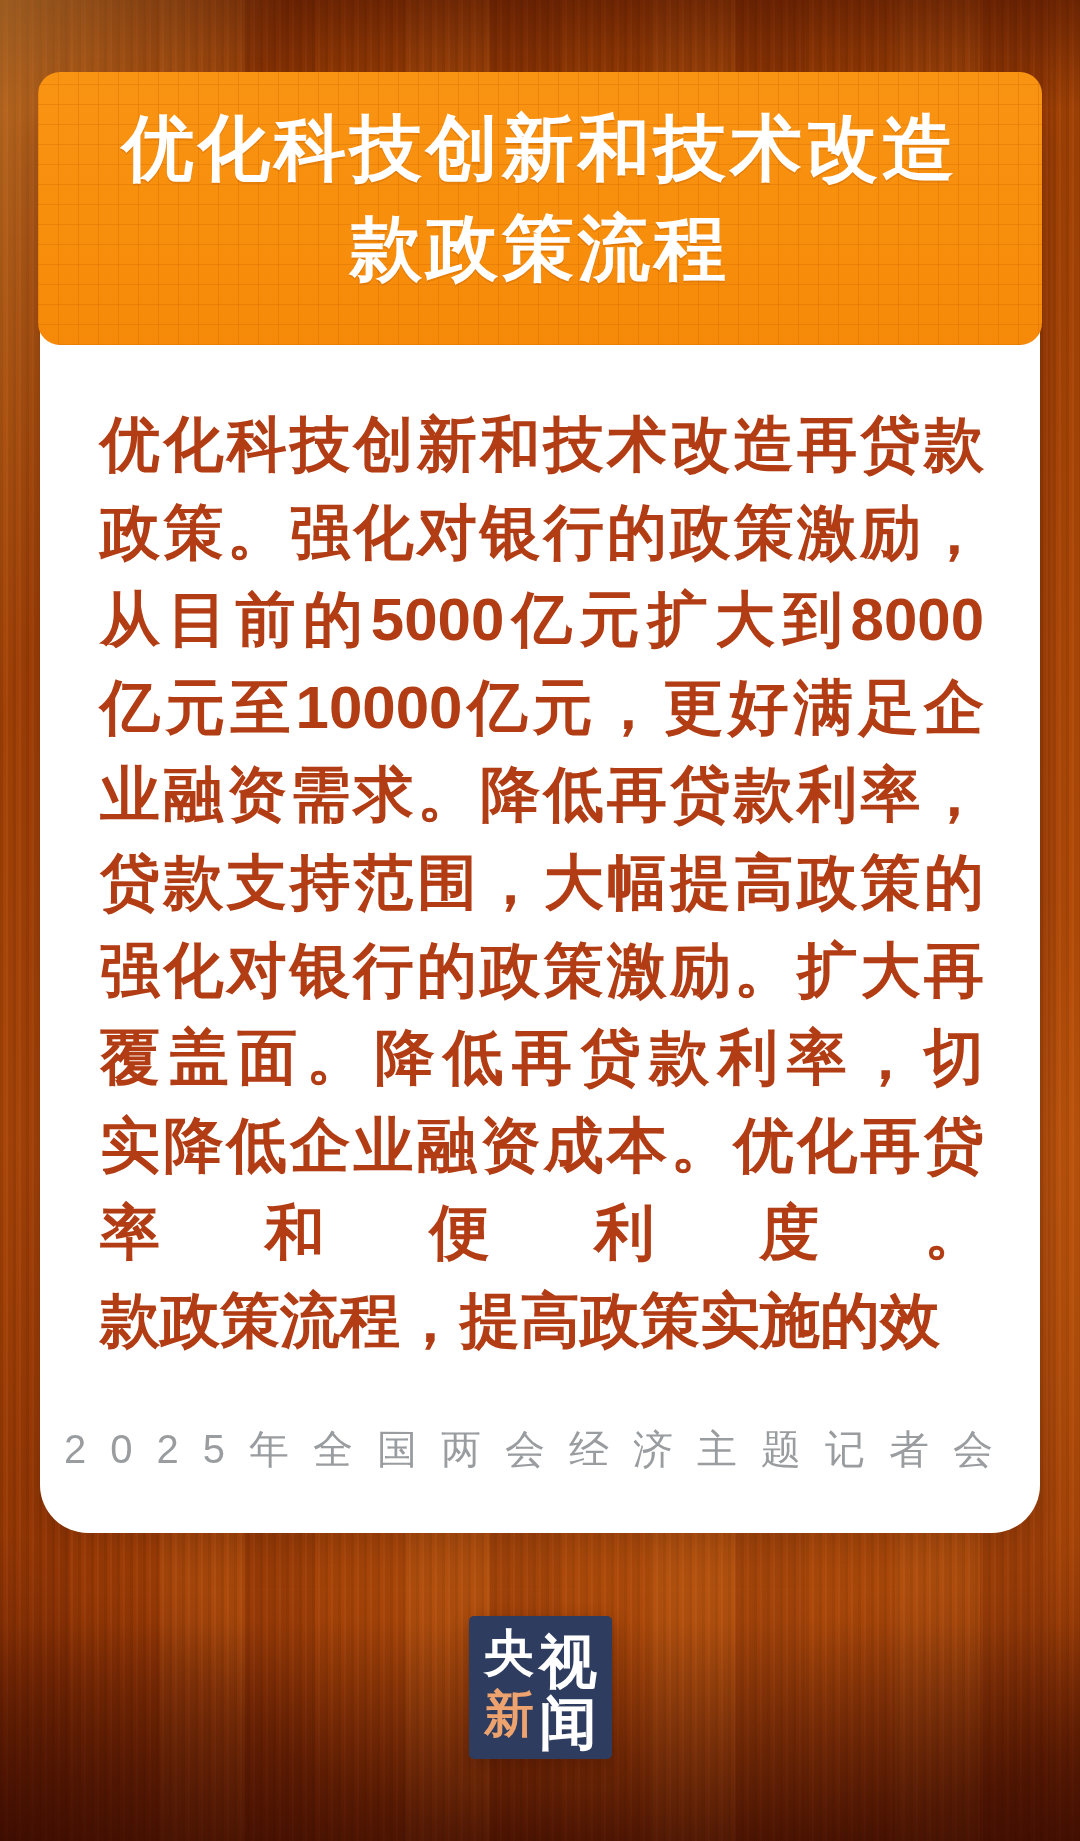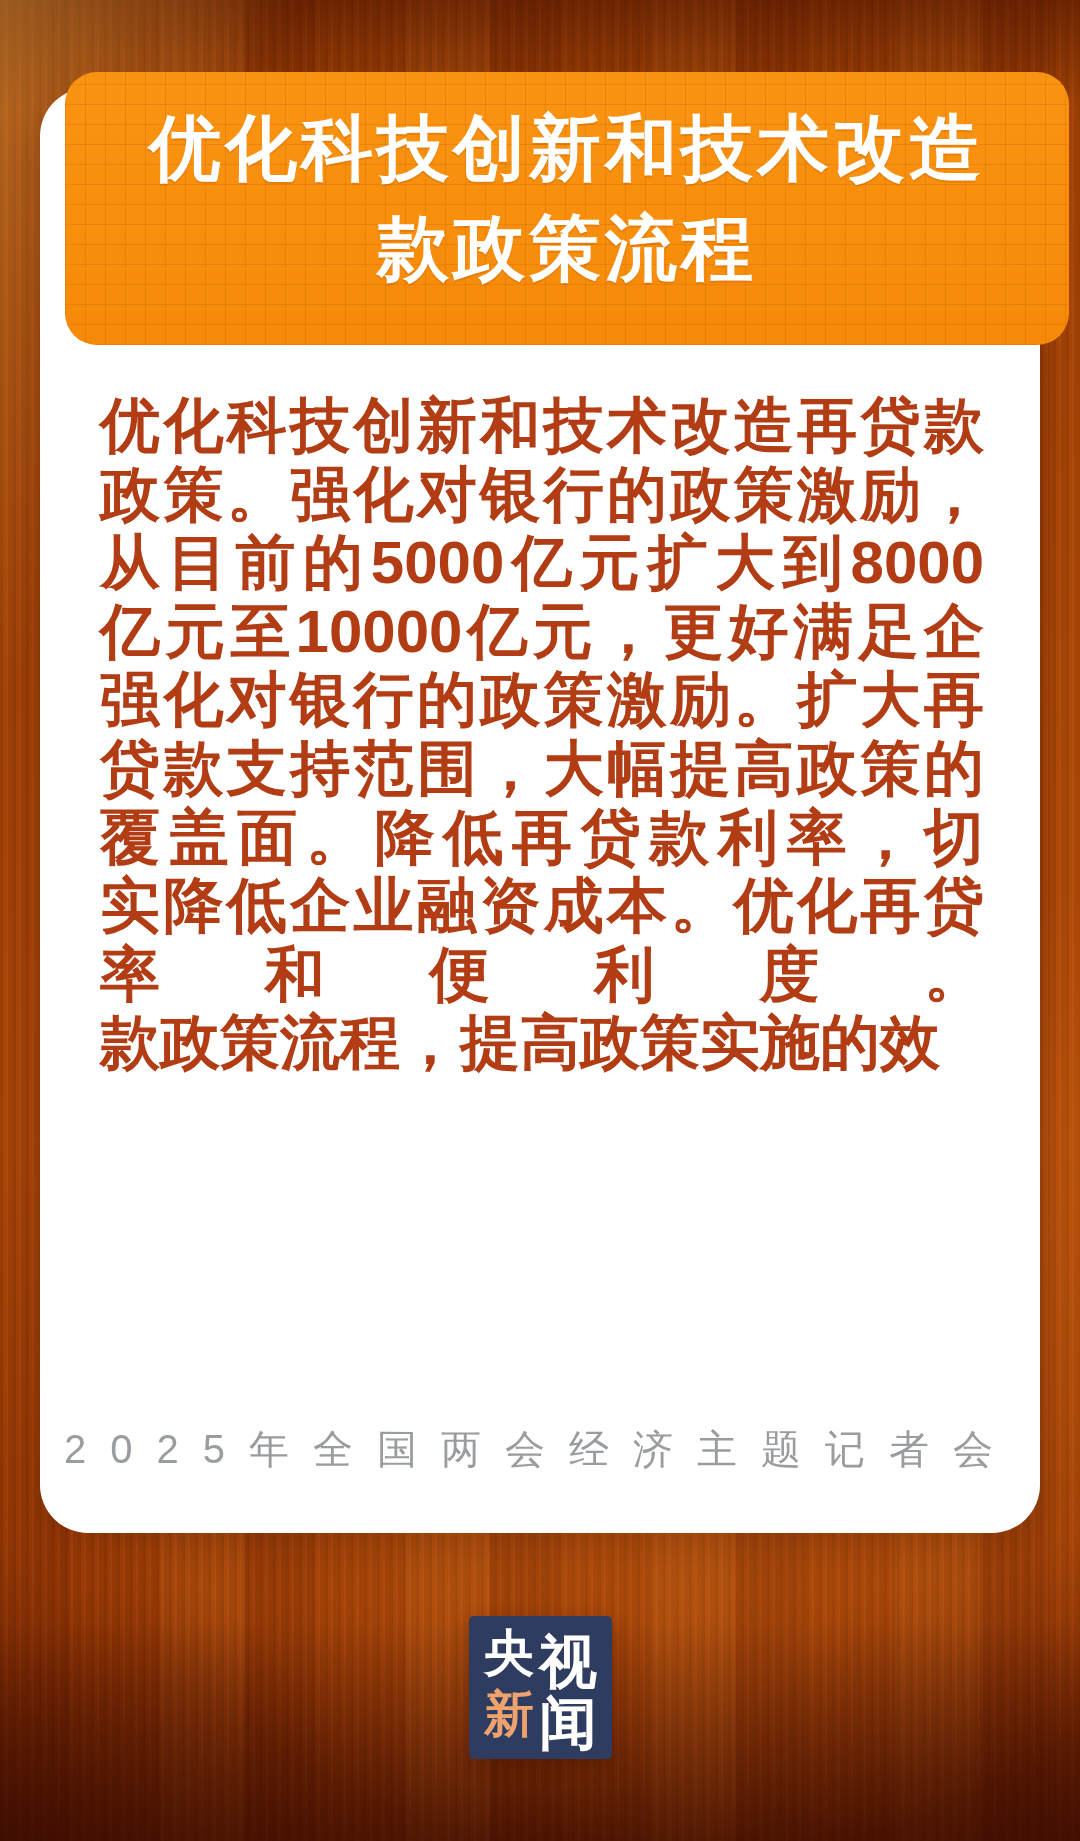--- a/index.html
+++ b/index.html
@@ -31,28 +31,27 @@
     border-radius: 48px;
     box-shadow: 0 12px 40px rgba(60,10,0,.25);
   }
 
   .header {
     position: absolute;
     left: 38px; top: 72px;
     width: 1004px; height: 273px;
     box-sizing: border-box;
     padding-top: 26px;
-    border-radius: 32px;
+    border-radius: 22px;
     text-align: center;
     background-image:
       repeating-linear-gradient(0deg,  rgba(200,95,0,.28) 0 1px, rgba(0,0,0,0) 1px 20px),
       repeating-linear-gradient(90deg, rgba(200,95,0,.28) 0 1px, rgba(0,0,0,0) 1px 20px),
       linear-gradient(180deg, #f99412 0%, #f68a08 100%);
     background-color: var(--header-bg, #f8910d);
-    margin-left: 27px;
   }
   .header-line {
     color: #ffffff;
     font-size: 72px;
     line-height: 100px;
     font-weight: 900;
     letter-spacing: 4px;
     text-shadow: 0 2px 0 rgba(180,80,0,.25);
     white-space: nowrap;
   }
@@ -63,20 +62,21 @@
     width: 884px;
     color: var(--body-text, #b23c13);
     font-weight: 900;
     font-size: 60px;
     line-height: 68.6px;
   }
   .bline {
     text-align: justify;
     text-align-last: justify;
     white-space: nowrap;
+    margin-top: 19px;
   }
   .bline:last-child {
     text-align-last: left;
   }
 
   .footer-caption {
     position: absolute;
     left: 40px; top: 1422px;
     width: 875px;
     text-align: center;
@@ -120,22 +120,23 @@
   <div class="header">
     <div class="header-line">优化科技创新和技术改造</div>
     <div class="header-line">款政策流程</div>
   </div>
 
   <div class="body-block">
     <div class="bline">优化科技创新和技术改造再贷款</div>
     <div class="bline">政策。强化对银行的政策激励，</div>
     <div class="bline">从目前的5000亿元扩大到8000</div>
     <div class="bline">亿元至10000亿元，更好满足企</div>
+    <div class="bline">业融资需求。降低再贷款利率，</div>
+    <div class="bline">贷款支持范围，大幅提高政策的</div>
     <div class="bline">强化对银行的政策激励。扩大再</div>
-    <div class="bline">贷款支持范围，大幅提高政策的</div>
     <div class="bline">覆盖面。降低再贷款利率，切</div>
     <div class="bline">实降低企业融资成本。优化再贷</div>
     <div class="bline">率和便利度。</div>
     <div class="bline">款政策流程，提高政策实施的效</div>
   </div>
 
   <div class="footer-caption">2025年全国两会经济主题记者会</div>
 
   <div class="logo" style="background-color: rgb(46, 61, 95);">
     <span class="logo-char col-left" style="color: rgb(255, 255, 255);">央</span>

